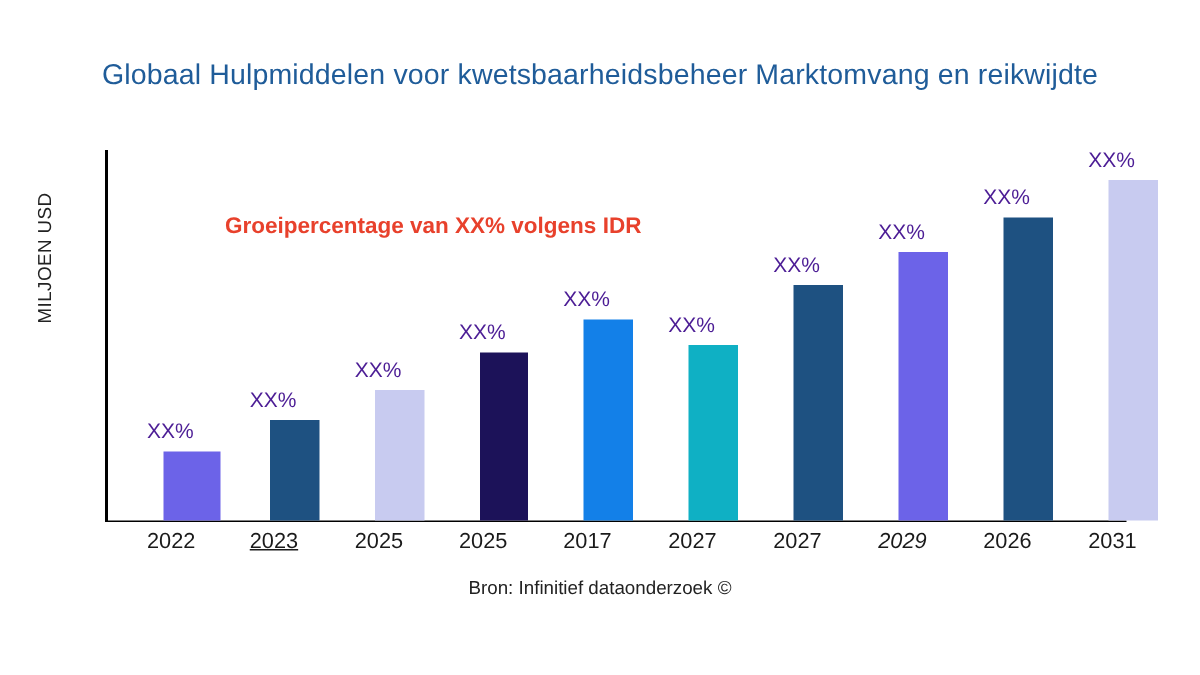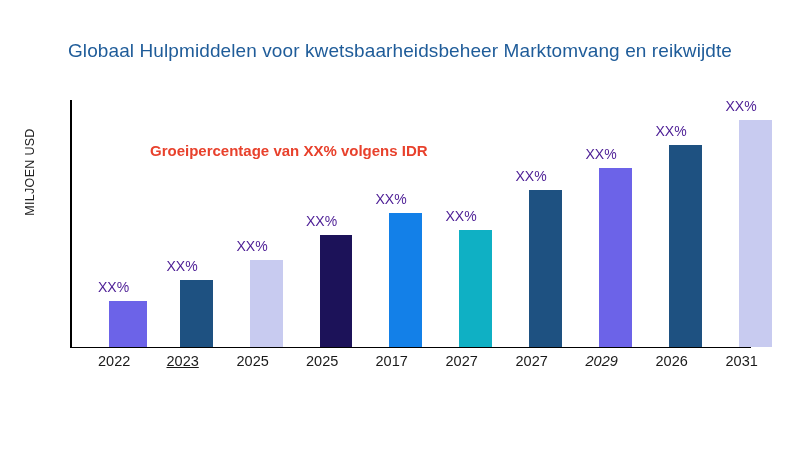--- a/index.html
+++ b/index.html
@@ -147,14 +147,15 @@
         <div class="tick-label" style="left: 585.5px; width: 60px; font-style: italic;">2029</div>
         <div class="bar" style="left: 669px; width: 33px; top: 145px; height: 201.5px; bottom: auto; background: rgb(30, 81, 129);"></div>
         <div class="bar-value" style="left: 655.5px; top: 123px; width: 60px;">XX%</div>
         <div class="tick-label" style="left: 655.5px; width: 60px;">2026</div>
         <div class="bar" style="left: 739px; width: 33px; top: 120px; height: 226.5px; bottom: auto; background: rgb(200, 203, 240);"></div>
         <div class="bar-value" style="left: 725.5px; top: 98px; width: 60px;">XX%</div>
         <div class="tick-label" style="left: 725.5px; width: 60px;">2031</div>
       </div>
   </div>
 
+  <div id="source-note">Bron: Infinitief dataonderzoek ©</div>
 
 </div>
 
 </body></html>

